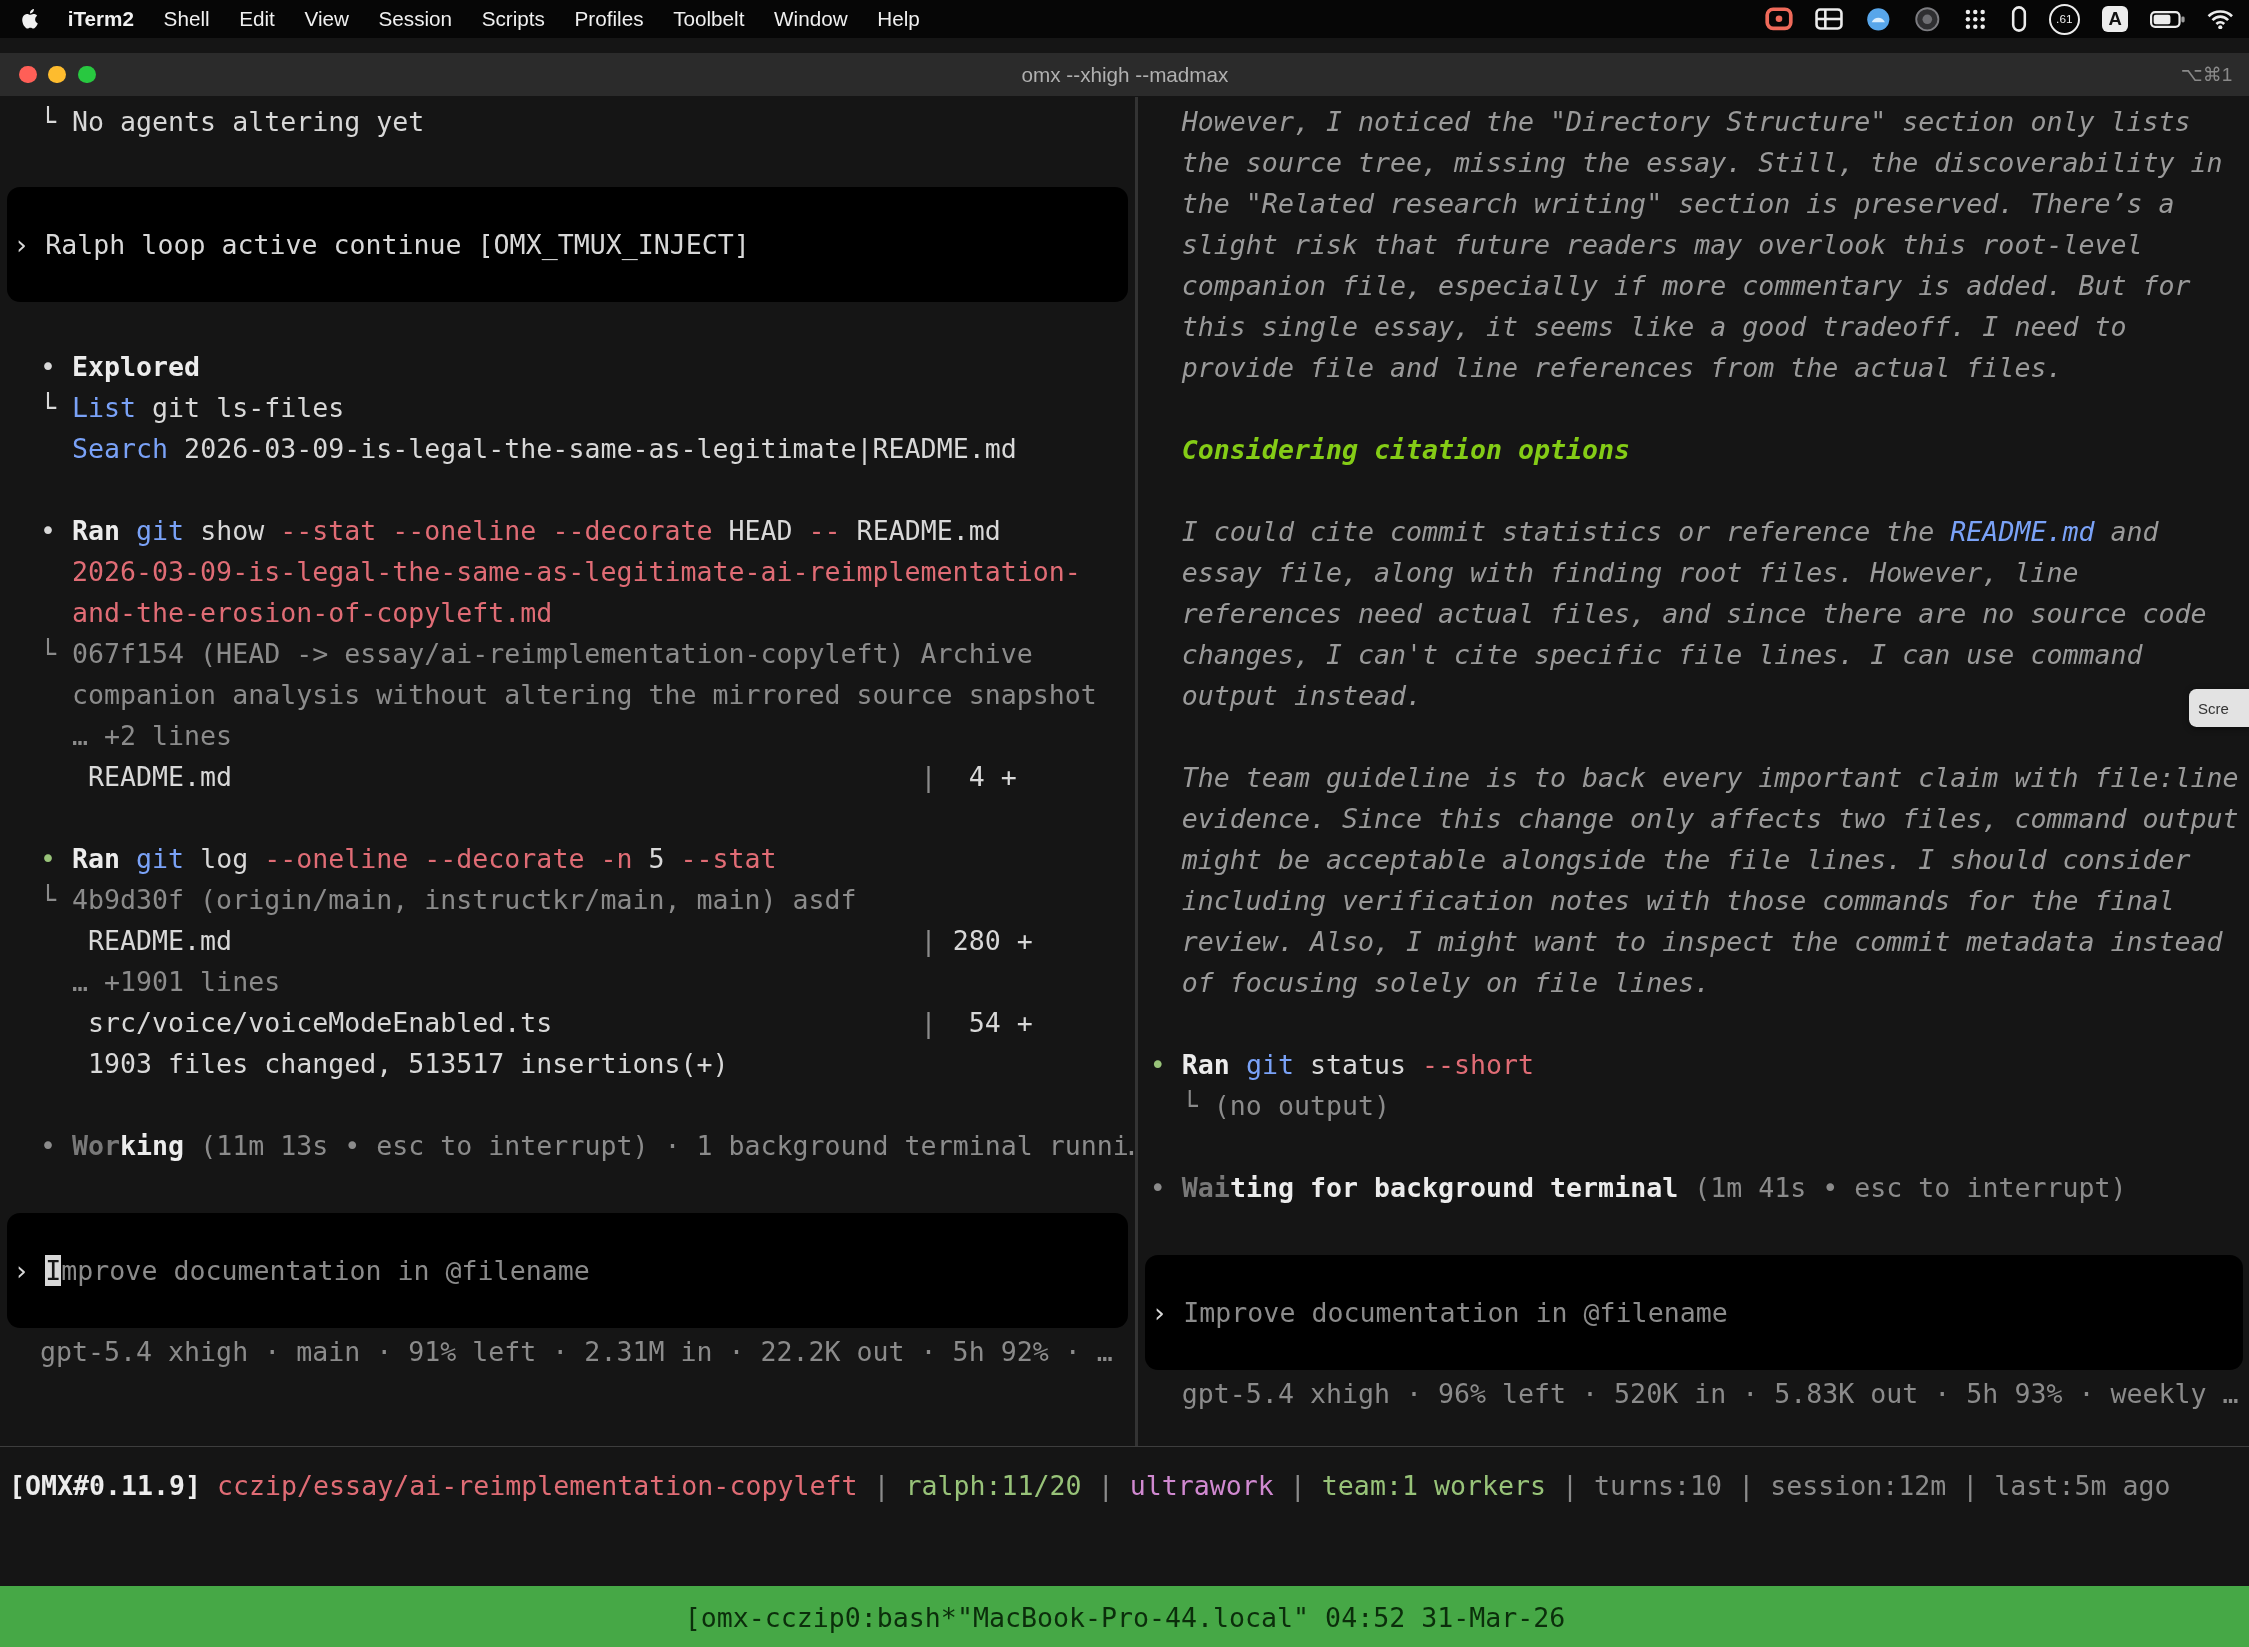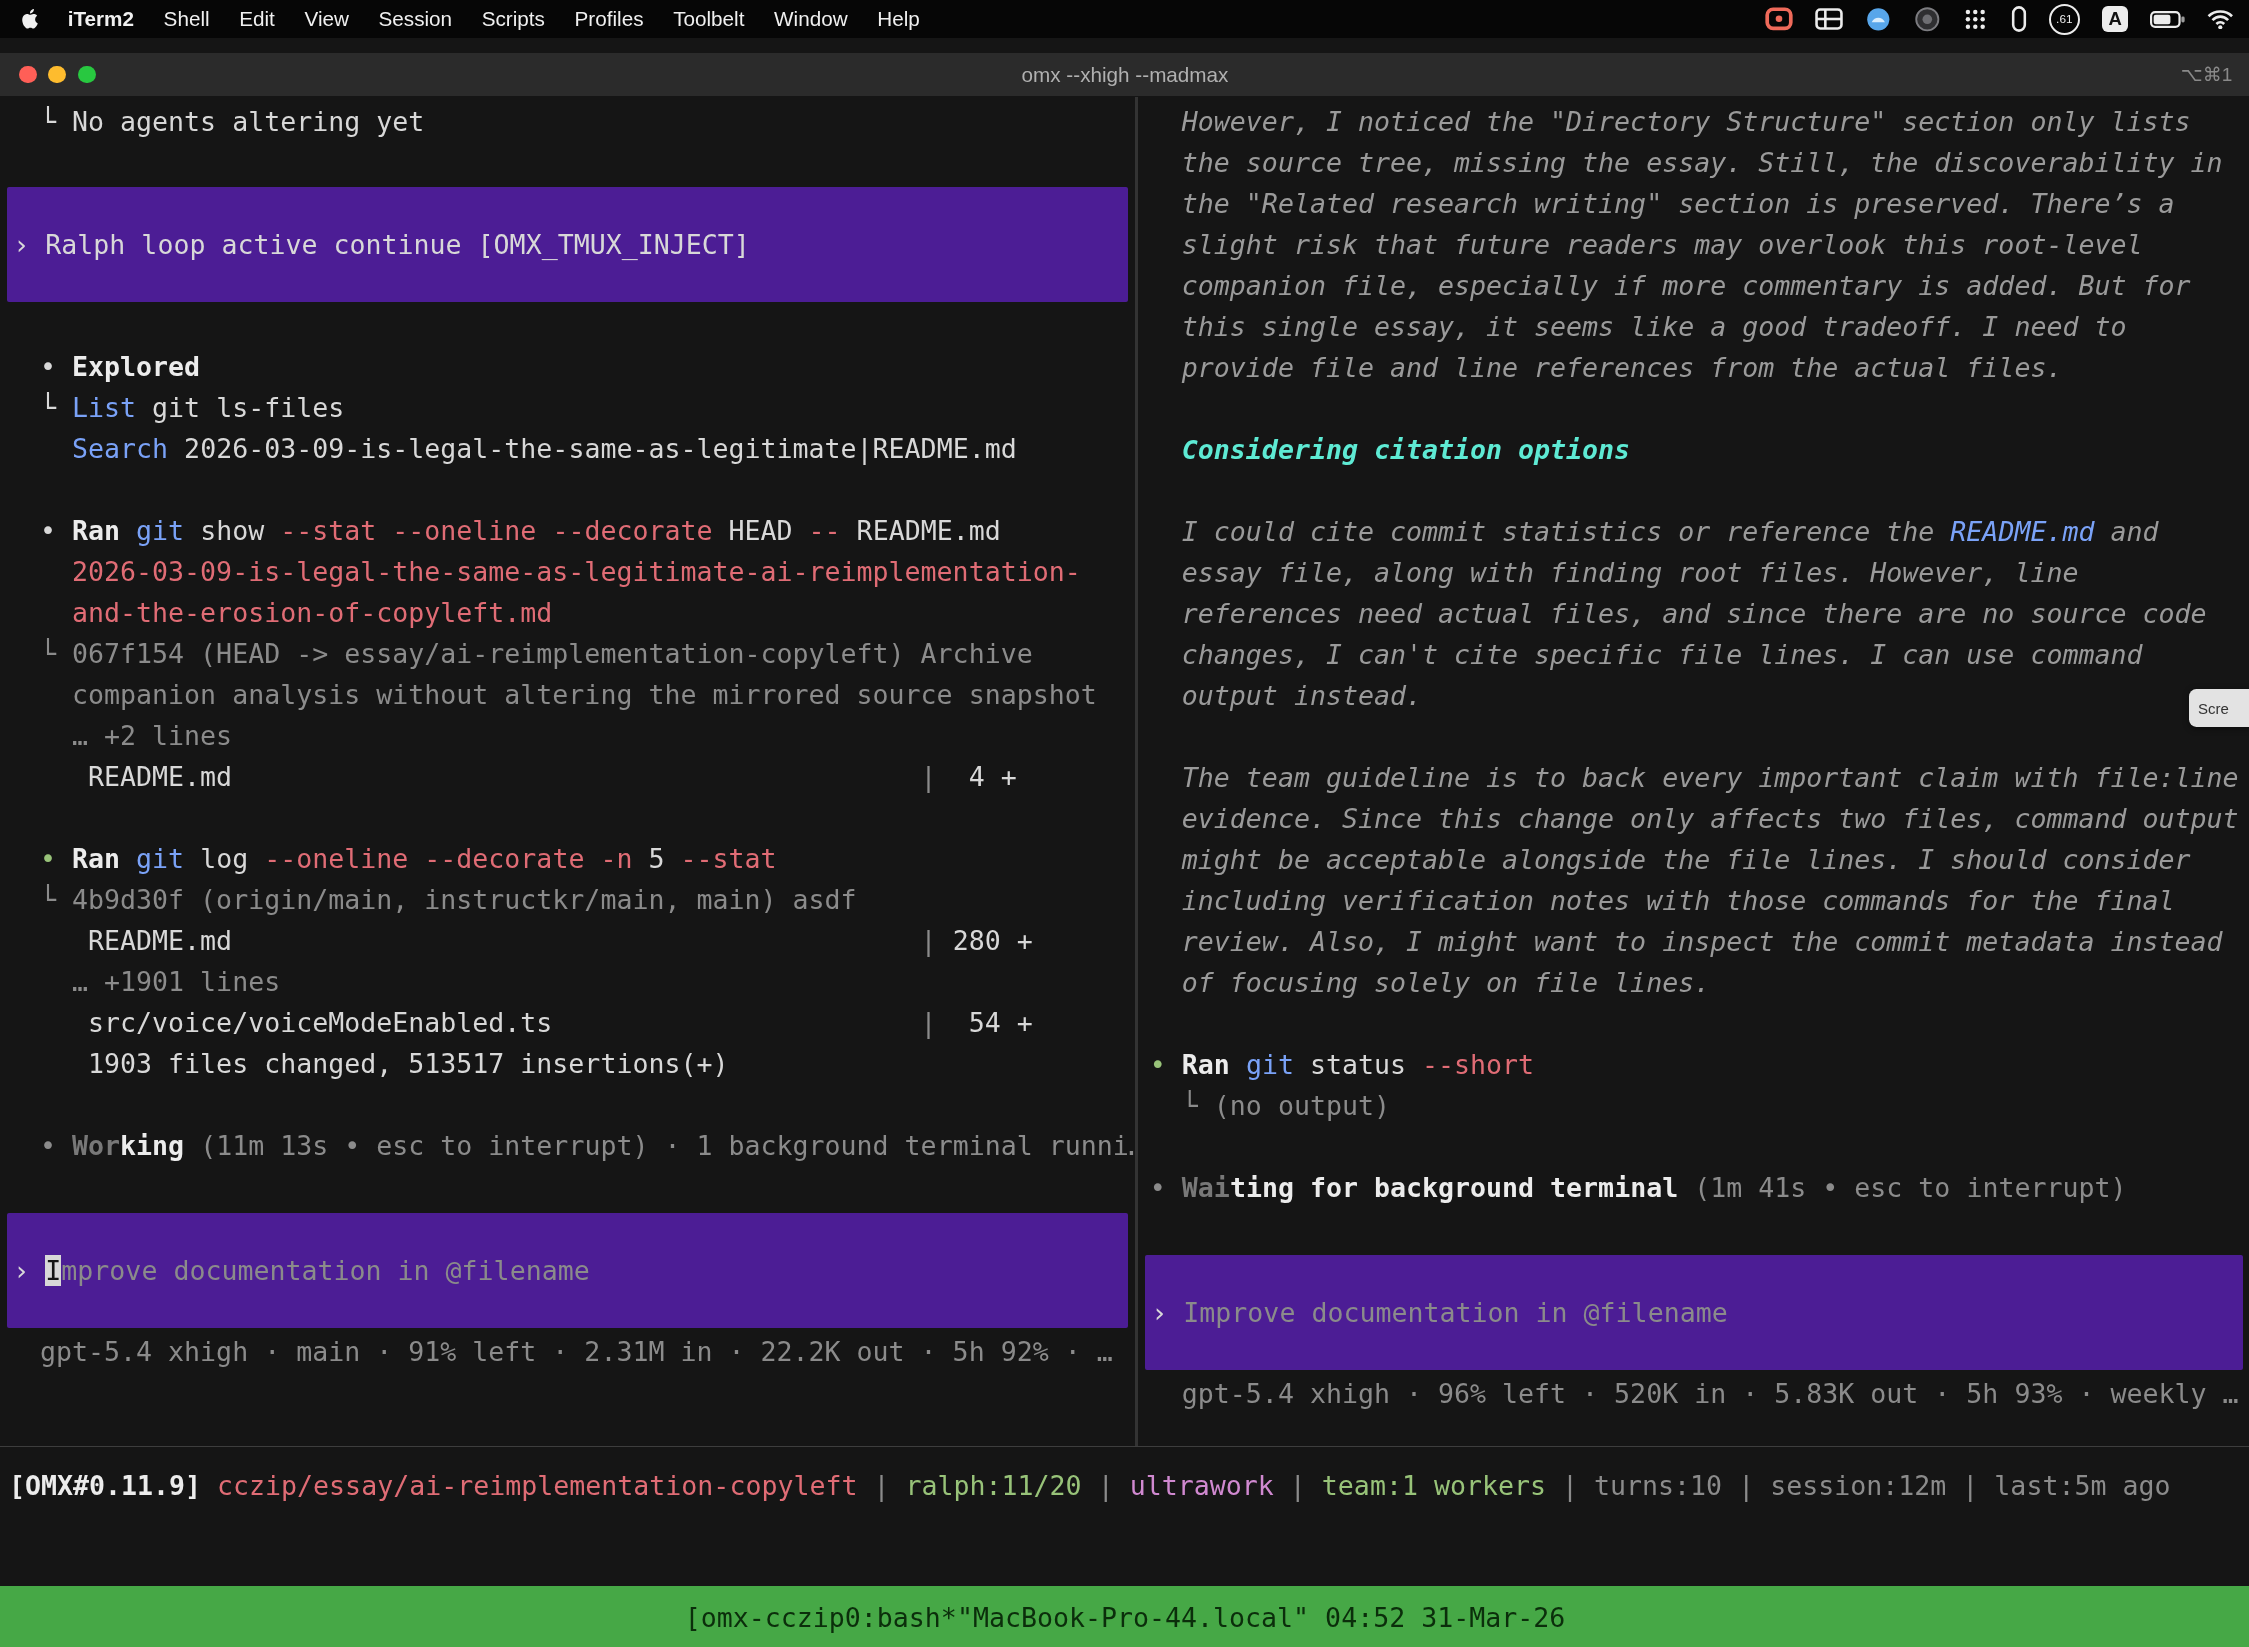--- a/index.html
+++ b/index.html
@@ -30,37 +30,37 @@
   
   #terminal{position:absolute;top:97px;left:0;right:0;height:1488px;background:#151515}
   .pane{position:absolute;top:0;height:1349px;overflow:hidden}
   #pane-left{left:0;width:1135px}
   #pane-divider{position:absolute;left:1135px;top:0;width:3px;height:1349px;background:#333}
   #pane-right{left:1138px;right:0}
   .tline{white-space:pre;font-size:26.6px;line-height:41px;height:41px;color:#d8d8d8}
   .tlines.lp{padding-left:40px}
   .tlines.rp{padding-left:11.8px}
   .tlines.pt{padding-top:4.4px}
-  .band{margin:0 7.4px;background:#4c1d95;border-radius:2px;padding:37px 0 37px 5.9px}
+  .band{margin:0 7.4px;background:#000000;border-radius:13px;padding:37px 0 37px 5.9px}
   .band.banner{margin-top:45px}
   .body-block{margin-top:44px}
   .band.input{margin-top:47px}
   .statusline{margin-top:2.2px}
 
   
   .s-w{color:#d8d8d8}
   .s-b{color:#ececec;font-weight:bold}
   .s-d{color:#8b8b8b}
   .s-bd{color:#787878;font-weight:bold}
   .s-bl{color:#7aa2f7}
   .s-rd{color:#e06c75}
   .s-gn{color:#98c379}
   .s-mg{color:#d089d0}
   .s-i{color:#9a9a9a;font-style:italic}
-  .s-ib{color:#5eead4;font-style:italic;font-weight:bold}
+  .s-ib{color:#84cc16;font-style:italic;font-weight:bold}
   .s-ibl{color:#7aa2f7;font-style:italic}
   .s-cur{background:#d8d8d8;color:#151515}
 
   
   #omx-bar{position:absolute;left:0;right:0;top:1349px;height:139px;border-top:1.5px solid #3d3d3d;padding:17.7px 0 0 8.9px;background:#151515}
 
   
   #tmux-bar{position:absolute;bottom:0;left:0;right:0;height:62px;background:#46a846;display:flex;justify-content:center;align-items:center;padding:0 10.3px;font-size:26.6px;color:#0b2e0b;z-index:10}
 
   

